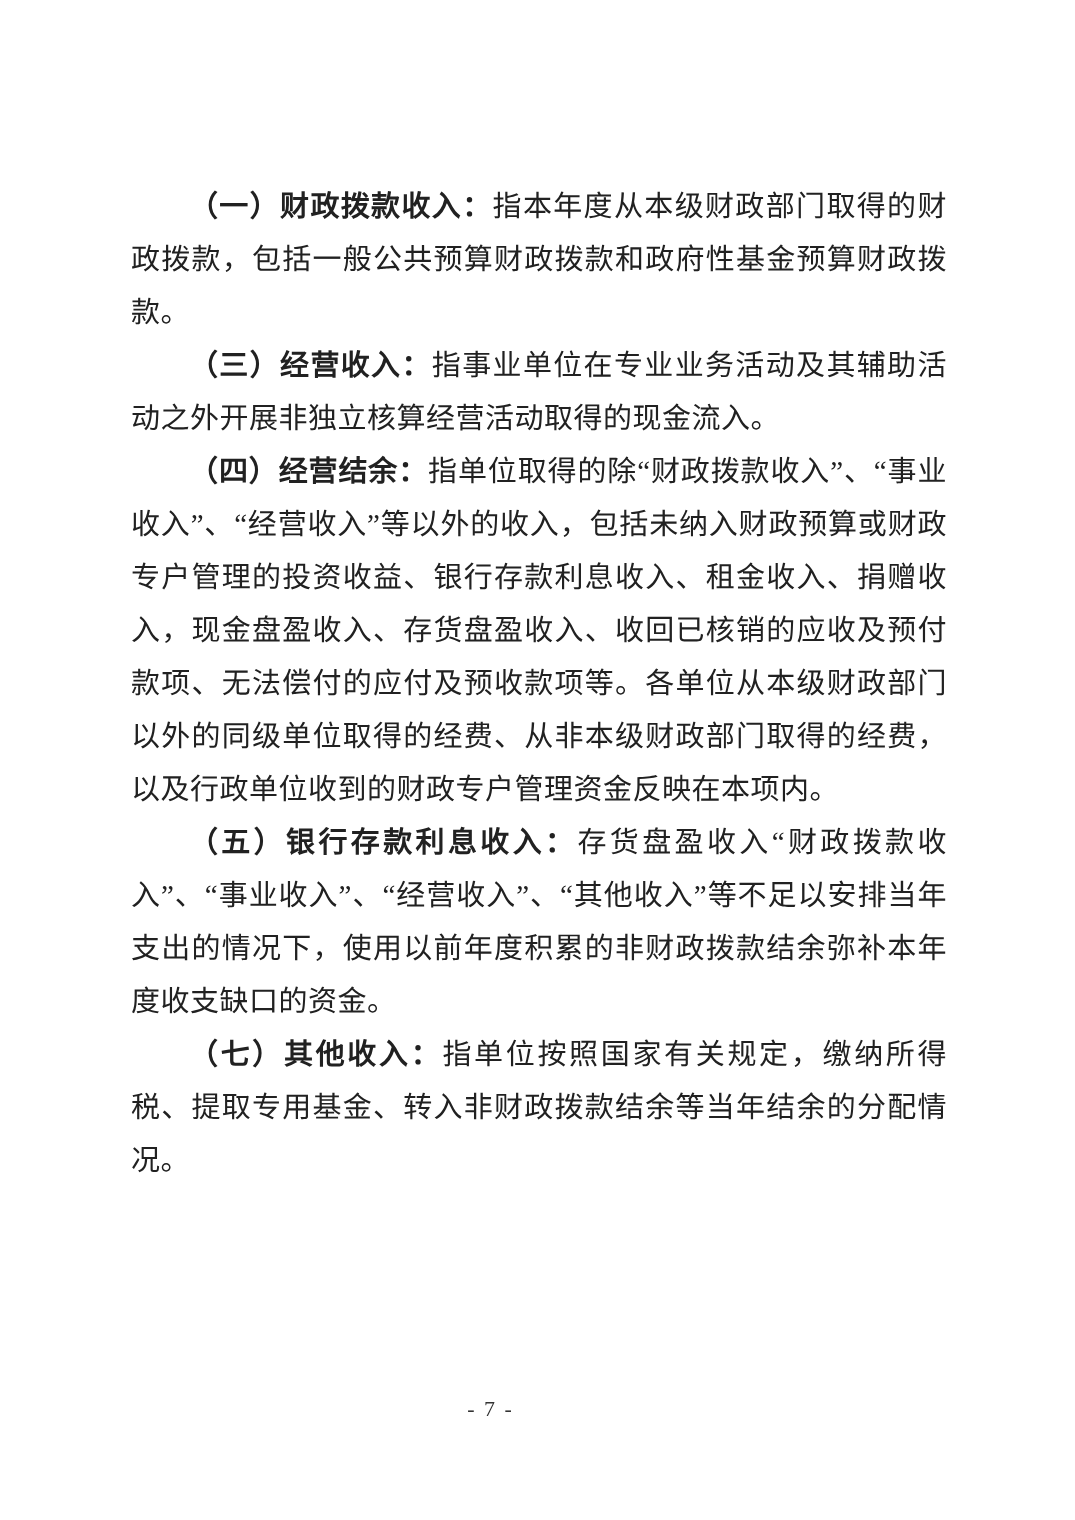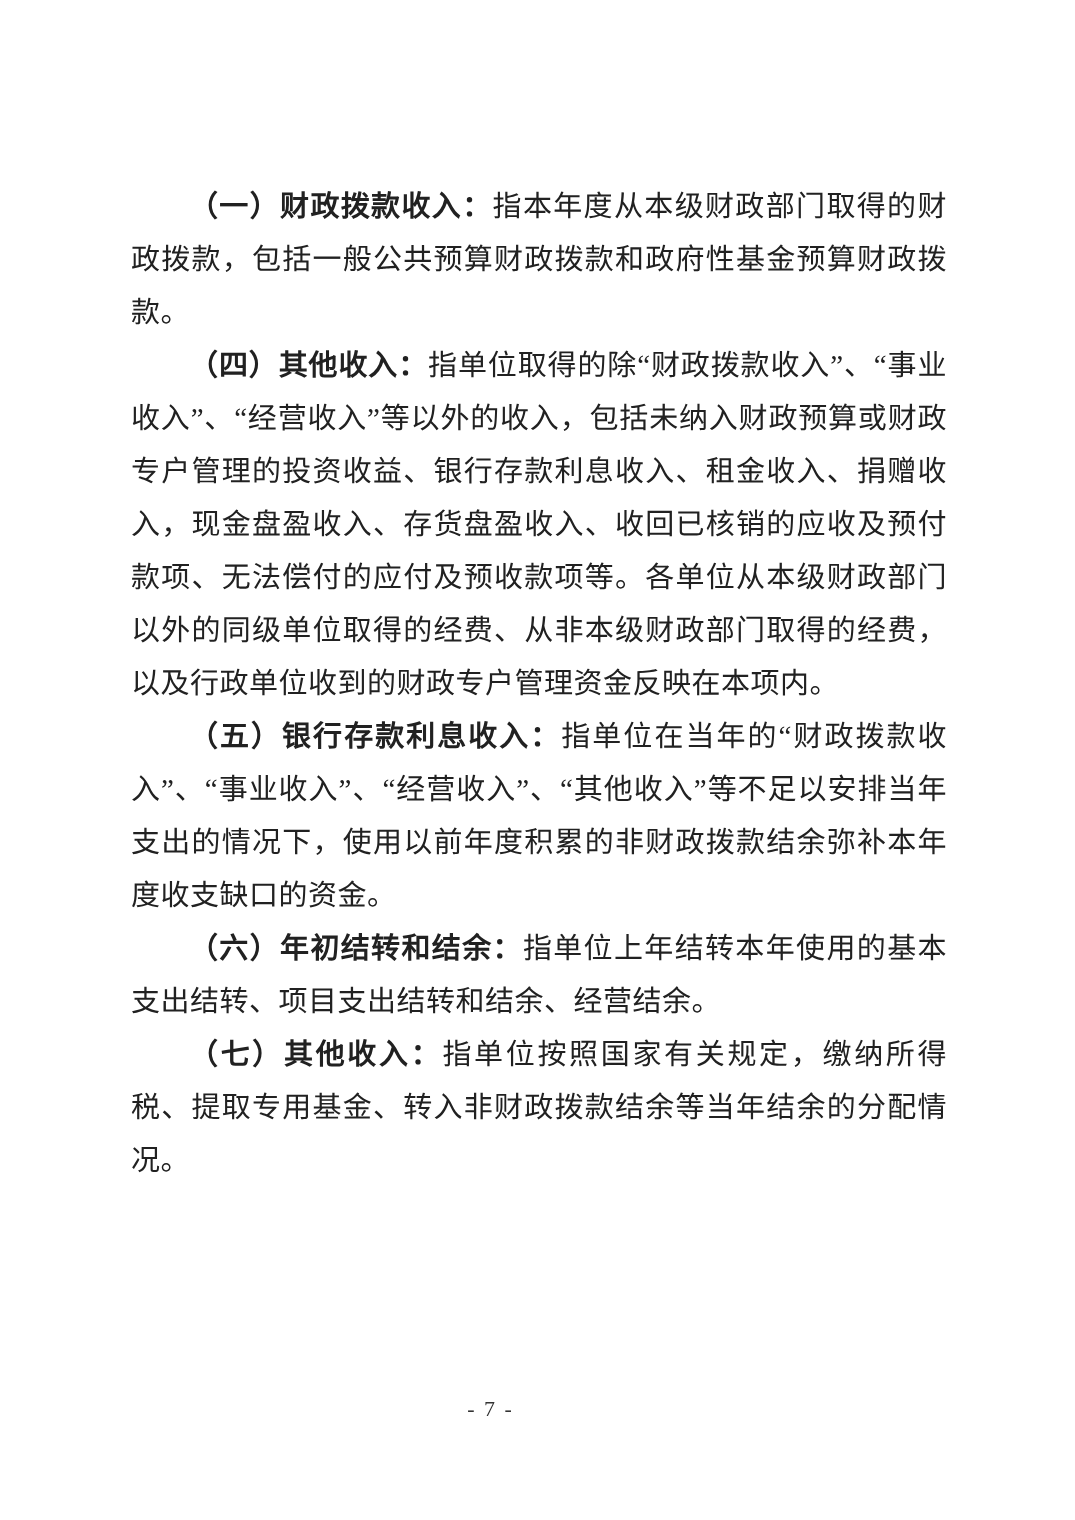--- a/index.html
+++ b/index.html
@@ -45,19 +45,19 @@
     color: #333333;
     letter-spacing: 2px;
   }
 </style>
 </head>
 <body>
 
 <div class="page">
   <div class="content">
     <p class="para"><span class="head">（一）财政拨款收入：</span><span>指本年度从本级财政部门取得的财政拨款，包括一般公共预算财政拨款和政府性基金预算财政拨款。</span></p>
-    <p class="para"><span class="head">（四）其他收入：</span><span>指单位取得的除“财政拨款收入”、“事业收入”、“经营收入”等以外的收入，包括未纳入财政预算或财政专户管理的投资收益、银行存款利息收入、租金收入、捐赠收入，现金盘盈收入、存货盘盈收入、收回已核销的应收及预付款项、无法偿付的应付及预收款项等。各单位从本级财政部门以外的同级单位取得的经费、从非本级财政部门取得的经费，以及行政单位收到的财政专户管理资金反映在本项内。</span></p>
-    <p class="para"><span class="head">（五）银行存款利息收入：</span><span>指单位在当年的“财政拨款收入”、“事业收入”、“经营收入”、“其他收入”等不足以安排当年支出的情况下，使用以前年度积累的非财政拨款结余弥补本年度收支缺口的资金。</span></p>
-    <p class="para"><span class="head">（六）年初结转和结余：</span><span>指单位上年结转本年使用的基本支出结转、项目支出结转和结余、经营结余。</span></p>
+    <p class="para"><span class="head">（三）经营收入：</span><span>指事业单位在专业业务活动及其辅助活动之外开展非独立核算经营活动取得的现金流入。</span></p>
+    <p class="para"><span class="head">（四）经营结余：</span><span>指单位取得的除“财政拨款收入”、“事业收入”、“经营收入”等以外的收入，包括未纳入财政预算或财政专户管理的投资收益、银行存款利息收入、租金收入、捐赠收入，现金盘盈收入、存货盘盈收入、收回已核销的应收及预付款项、无法偿付的应付及预收款项等。各单位从本级财政部门以外的同级单位取得的经费、从非本级财政部门取得的经费，以及行政单位收到的财政专户管理资金反映在本项内。</span></p>
+    <p class="para"><span class="head">（五）银行存款利息收入：</span><span>存货盘盈收入“财政拨款收入”、“事业收入”、“经营收入”、“其他收入”等不足以安排当年支出的情况下，使用以前年度积累的非财政拨款结余弥补本年度收支缺口的资金。</span></p>
     <p class="para"><span class="head">（七）其他收入：</span><span>指单位按照国家有关规定，缴纳所得税、提取专用基金、转入非财政拨款结余等当年结余的分配情况。</span></p>
   </div>
   <div class="page-number">- 7 -</div>
 </div>
 
 </body></html>

